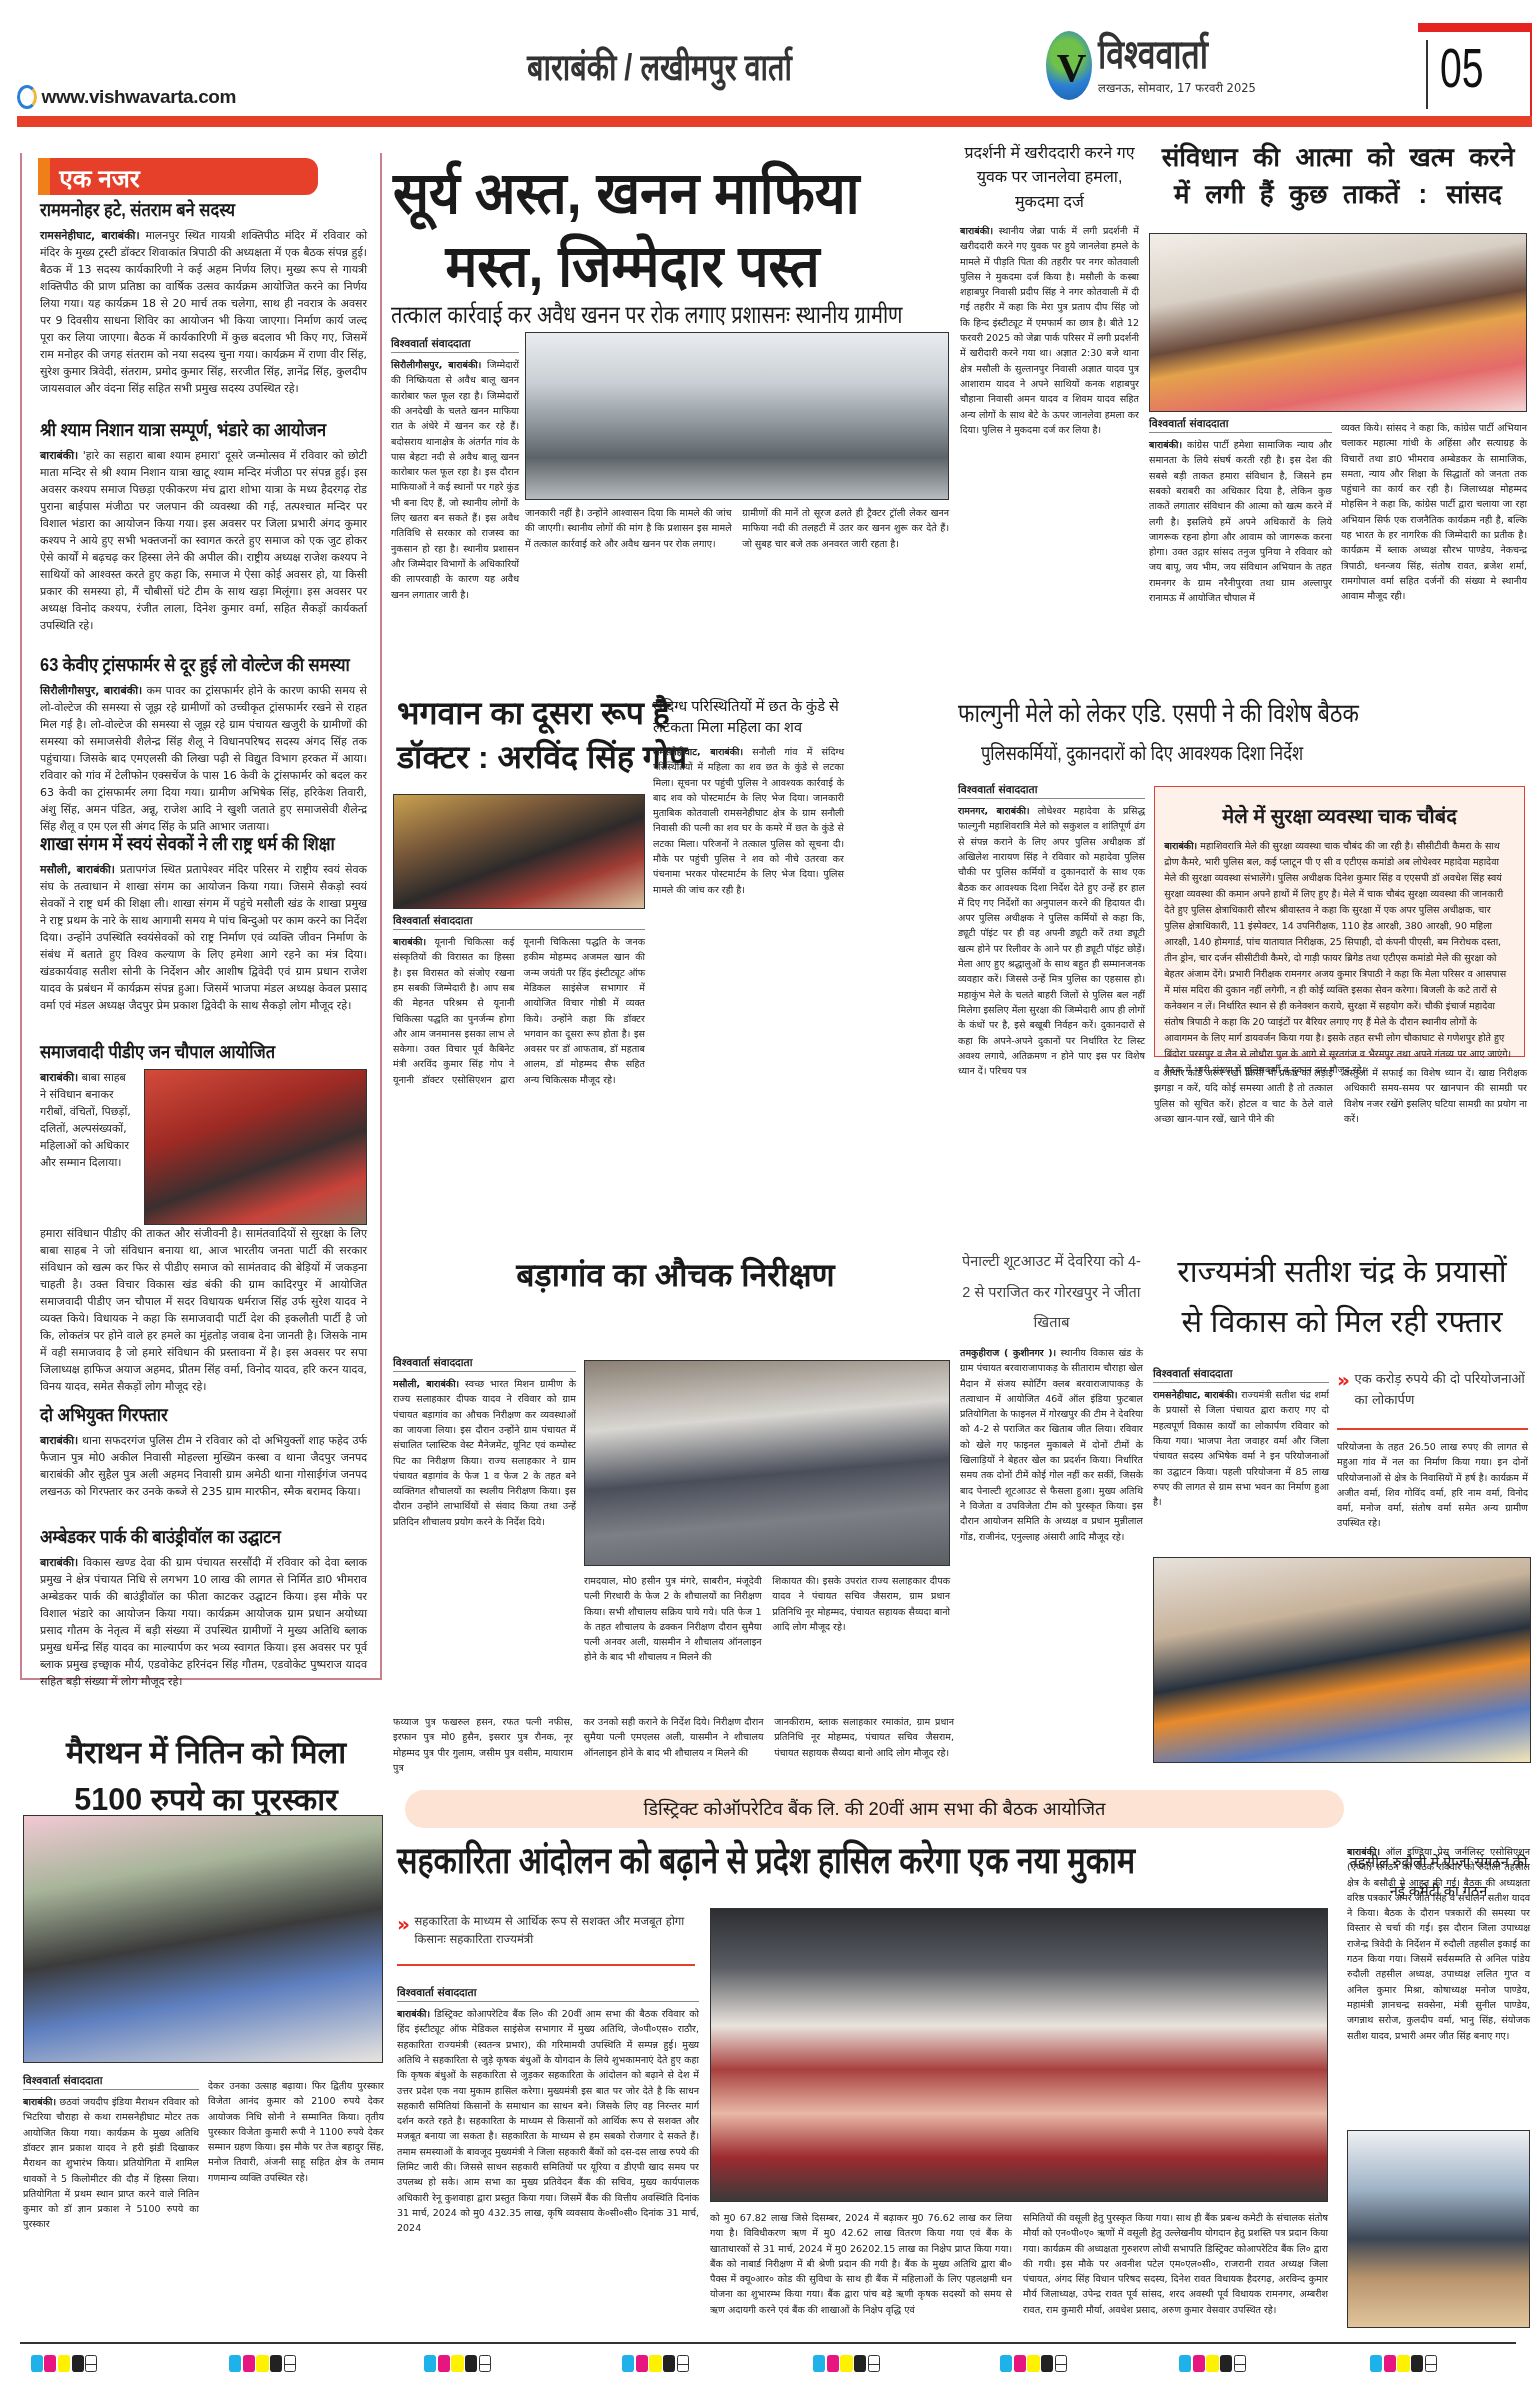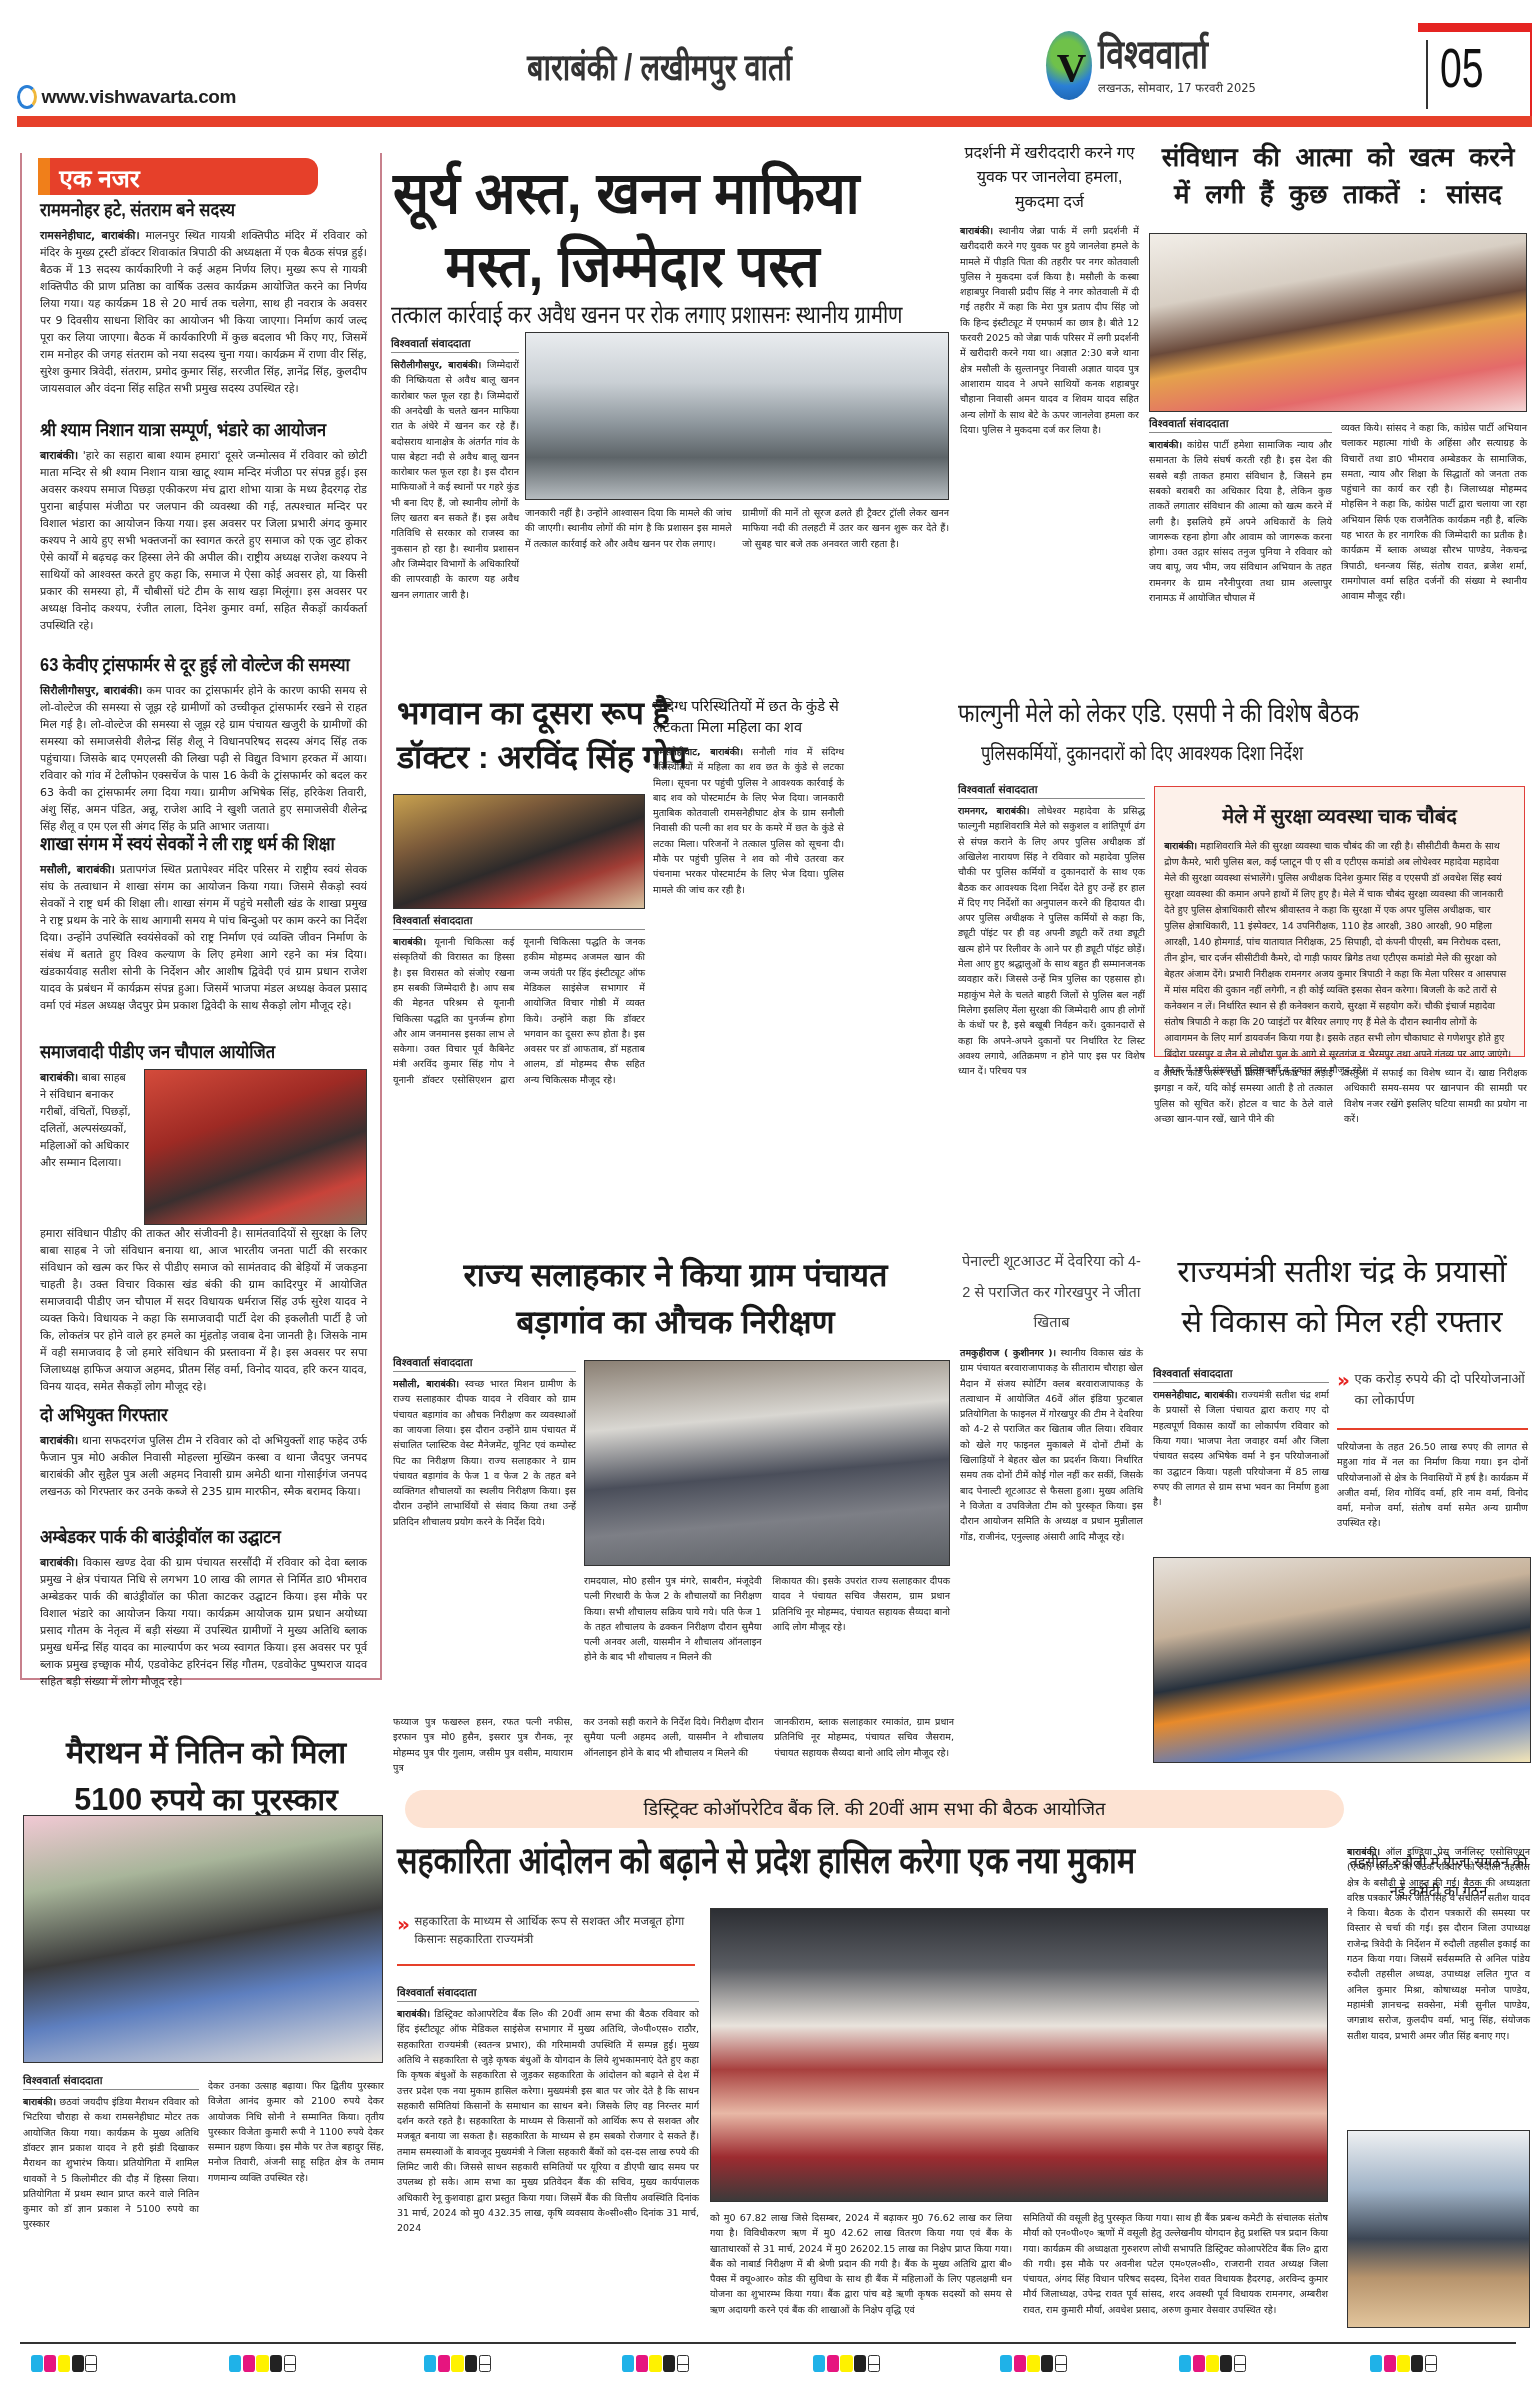--- a/index.html
+++ b/index.html
@@ -176,35 +176,34 @@
   <div class="body-text"><span class="dateline">रामनगर, बाराबंकी।</span> <span>लोधेश्वर महादेवा के प्रसिद्ध फाल्गुनी महाशिवरात्रि मेले को सकुशल व शांतिपूर्ण ढंग से संपन्न कराने के लिए अपर पुलिस अधीक्षक डॉ अखिलेश नारायण सिंह ने रविवार को महादेवा पुलिस चौकी पर पुलिस कर्मियों व दुकानदारों के साथ एक बैठक कर आवश्यक दिशा निर्देश देते हुए उन्हें हर हाल में दिए गए निर्देशों का अनुपालन करने की हिदायत दी। अपर पुलिस अधीक्षक ने पुलिस कर्मियों से कहा कि, ड्यूटी पॉइंट पर ही वह अपनी ड्यूटी करें तथा ड्यूटी खत्म होने पर रिलीवर के आने पर ही ड्यूटी पॉइंट छोड़ें। मेला आए हुए श्रद्धालुओं के साथ बहुत ही सम्मानजनक व्यवहार करें। जिससे उन्हें मित्र पुलिस का एहसास हो। महाकुंभ मेले के चलते बाहरी जिलों से पुलिस बल नहीं मिलेगा इसलिए मेंला सुरक्षा की जिम्मेदारी आप ही लोगों के कंधों पर है, इसे बखूबी निर्वहन करें। दुकानदारों से कहा कि अपने-अपने दुकानों पर निर्धारित रेट लिस्ट अवश्य लगाये, अतिक्रमण न होने पाए इस पर विशेष ध्यान दें। परिचय पत्र</span></div>
 </div>
 <div class="security-box">
   <div class="hd" style="text-align:center; font-size:20px; margin-top:18.3px;">मेले में सुरक्षा व्यवस्था चाक चौबंद</div>
   <div class="body-text" style="padding:10.7px 12.2px 0 9.2px; text-align:left; line-height:16px;"><span class="dateline">बाराबंकी।</span> <span>महाशिवरात्रि मेले की सुरक्षा व्यवस्था चाक चौबंद की जा रही है। सीसीटीवी कैमरा के साथ द्रोण कैमरे, भारी पुलिस बल, कई प्लाटून पी ए सी व एटीएस कमांडो अब लोधेश्वर महादेवा महादेवा मेले की सुरक्षा व्यवस्था संभालेंगे। पुलिस अधीक्षक दिनेश कुमार सिंह व एएसपी डॉ अवधेश सिंह स्वयं सुरक्षा व्यवस्था की कमान अपने हाथों में लिए हुए है। मेले में चाक चौबंद सुरक्षा व्यवस्था की जानकारी देते हुए पुलिस क्षेत्राधिकारी सौरभ श्रीवास्तव ने कहा कि सुरक्षा में एक अपर पुलिस अधीक्षक, चार पुलिस क्षेत्राधिकारी, 11 इंस्पेक्टर, 14 उपनिरीक्षक, 110 हेड आरक्षी, 380 आरक्षी, 90 महिला आरक्षी, 140 होमगार्ड, पांच यातायात निरीक्षक, 25 सिपाही, दो कंपनी पीएसी, बम निरोधक दस्ता, तीन ड्रोन, चार दर्जन सीसीटीवी कैमरे, दो गाड़ी फायर ब्रिगेड तथा एटीएस कमांडो मेले की सुरक्षा को बेहतर अंजाम देंगे। प्रभारी निरीक्षक रामनगर अजय कुमार त्रिपाठी ने कहा कि मेला परिसर व आसपास में मांस मदिरा की दुकान नहीं लगेगी, न ही कोई व्यक्ति इसका सेवन करेगा। बिजली के कटे तारों से कनेक्शन न लें। निर्धारित स्थान से ही कनेक्शन कराये, सुरक्षा में सहयोग करें। चौकी इंचार्ज महादेवा संतोष त्रिपाठी ने कहा कि 20 प्वाइंटों पर बैरियर लगाए गए हैं मेले के दौरान स्थानीय लोगों के आवागमन के लिए मार्ग डायवर्जन किया गया है। इसके तहत सभी लोग चौकाघाट से गणेशपुर होते हुए बिंदोरा परसपुर व लैन से लोधौरा पुल के आगे से सूरतगंज व भैरमपुर तथा अपने गंतव्य पर आए जाएंगे। बैठक में भारी संख्या में पुलिसकर्मी व दुकान दार मौजूद रहे।</span></div>
 </div>
 <div class="abs body-text" style="left:1154px; top:1065px; width:179px;">व आधार कार्ड जरूर रखें। किसी भी प्रकार का लड़ाई झगड़ा न करें, यदि कोई समस्या आती है तो तत्काल पुलिस को सूचित करें। होटल व चाट के ठेले वाले अच्छा खान-पान रखें, खाने पीने की</div>
 <div class="abs body-text" style="left:1344px; top:1065px; width:183px;">वस्तुओं में सफाई का विशेष ध्यान दें। खाद्य निरीक्षक अधिकारी समय-समय पर खानपान की सामग्री पर विशेष नजर रखेंगे इसलिए घटिया सामग्री का प्रयोग ना करें।</div>
 
 <div class="abs hd" style="left:393px; top:1252px; width:565px; font-size:32px; line-height:47px; text-align:center; white-space:nowrap;">
-  <div>राज्य सलाहकार ने किया ग्राम पंचायत</div>
   <div>बड़ागांव का औचक निरीक्षण</div>
 </div>
 <div class="abs" style="left:393px; top:1355px; width:183px;">
   <div class="byline">विश्ववार्ता संवाददाता</div>
   <div class="body-text"><span class="dateline">मसौली, बाराबंकी।</span> <span>स्वच्छ भारत मिशन ग्रामीण के राज्य सलाहकार दीपक यादव ने रविवार को ग्राम पंचायत बड़ागांव का औचक निरीक्षण कर व्यवस्थाओं का जायजा लिया। इस दौरान उन्होंने ग्राम पंचायत में संचालित प्लास्टिक वेस्ट मैनेजमेंट, यूनिट एवं कम्पोस्ट पिट का निरीक्षण किया। राज्य सलाहकार ने ग्राम पंचायत बड़ागांव के फेज 1 व फेज 2 के तहत बने व्यक्तिगत शौचालयों का स्थलीय निरीक्षण किया। इस दौरान उन्होंने लाभार्थियों से संवाद किया तथा उन्हें प्रतिदिन शौचालय प्रयोग करने के निर्देश दिये।</span></div>
 </div>
 <div class="photo img-inspect" style="left:584px; top:1360px; width:366px; height:206px;"></div>
 <div class="abs cols" style="left:584px; top:1573px; width:366px;">
   <div class="body-text">रामदयाल, मो0 हसीन पुत्र मंगरे, साबरीन, मंजूदेवी पत्नी गिरधारी के फेज 2 के शौचालयों का निरीक्षण किया। सभी शौचालय सक्रिय पाये गये। पति फेज 1 के तहत शौचालय के ढक्कन निरीक्षण दौरान सुमैया पत्नी अनवर अली, यासमीन ने शौचालय ऑनलाइन होने के बाद भी शौचालय न मिलने की</div>
   <div class="body-text">शिकायत की। इसके उपरांत राज्य सलाहकार दीपक यादव ने पंचायत सचिव जैसराम, ग्राम प्रधान प्रतिनिधि नूर मोहम्मद, पंचायत सहायक सैय्यदा बानो आदि लोग मौजूद रहे।</div>
 </div>
 <div class="abs cols" style="left:393px; top:1714px; width:561px;">
   <div class="body-text">फय्याज पुत्र फखरुल हसन, रफत पत्नी नफीस, इरफान पुत्र मो0 हुसैन, इसरार पुत्र रौनक, नूर मोहम्मद पुत्र पीर गुलाम, जसीम पुत्र वसीम, मायाराम पुत्र</div>
-  <div class="body-text">कर उनको सही कराने के निर्देश दिये। निरीक्षण दौरान सुमैया पत्नी अहमद अली, यासमीन ने शौचालय ऑनलाइन होने के बाद भी शौचालय न मिलने की</div>
+  <div class="body-text">कर उनको सही कराने के निर्देश दिये। निरीक्षण दौरान सुमैया पत्नी एमएलस अली, यासमीन ने शौचालय ऑनलाइन होने के बाद भी शौचालय न मिलने की</div>
   <div class="body-text">जानकीराम, ब्लाक सलाहकार रमाकांत, ग्राम प्रधान प्रतिनिधि नूर मोहम्मद, पंचायत सचिव जैसराम, पंचायत सहायक सैय्यदा बानो आदि लोग मौजूद रहे।</div>
 </div>
 
 <div class="abs hd" style="left:960px; top:1246px; width:183px; font-size:14.5px; font-weight:normal; text-align:center; line-height:30.5px; color:#444;">पेनाल्टी शूटआउट में देवरिया को 4-2 से पराजित कर गोरखपुर ने जीता खिताब</div>
 <div class="abs body-text" style="left:960px; top:1345px; width:183px;">
   <span class="dateline">तमकुहीराज ( कुशीनगर )।</span> <span>स्थानीय विकास खंड के ग्राम पंचायत बरवाराजापाकड़ के सीताराम चौराहा खेल मैदान में संजय स्पोर्टिंग क्लब बरवाराजापाकड़ के तत्वाधान में आयोजित 46वें ऑल इंडिया फुटबाल प्रतियोगिता के फाइनल में गोरखपुर की टीम ने देवरिया को 4-2 से पराजित कर खिताब जीत लिया। रविवार को खेले गए फाइनल मुकाबले में दोनों टीमों के खिलाड़ियों ने बेहतर खेल का प्रदर्शन किया। निर्धारित समय तक दोनों टीमें कोई गोल नहीं कर सकीं, जिसके बाद पेनाल्टी शूटआउट से फैसला हुआ। मुख्य अतिथि ने विजेता व उपविजेता टीम को पुरस्कृत किया। इस दौरान आयोजन समिति के अध्यक्ष व प्रधान मुन्नीलाल गोंड, राजीनंद, एनुल्लाह अंसारी आदि मौजूद रहे।</span>
 </div>
 
 <div class="abs hd" style="left:1153px; top:1246px; width:378px; font-size:30.5px; font-weight:normal; line-height:50px; text-align:center; white-space:nowrap;">
   <div>राज्यमंत्री सतीश चंद्र के प्रयासों</div>

